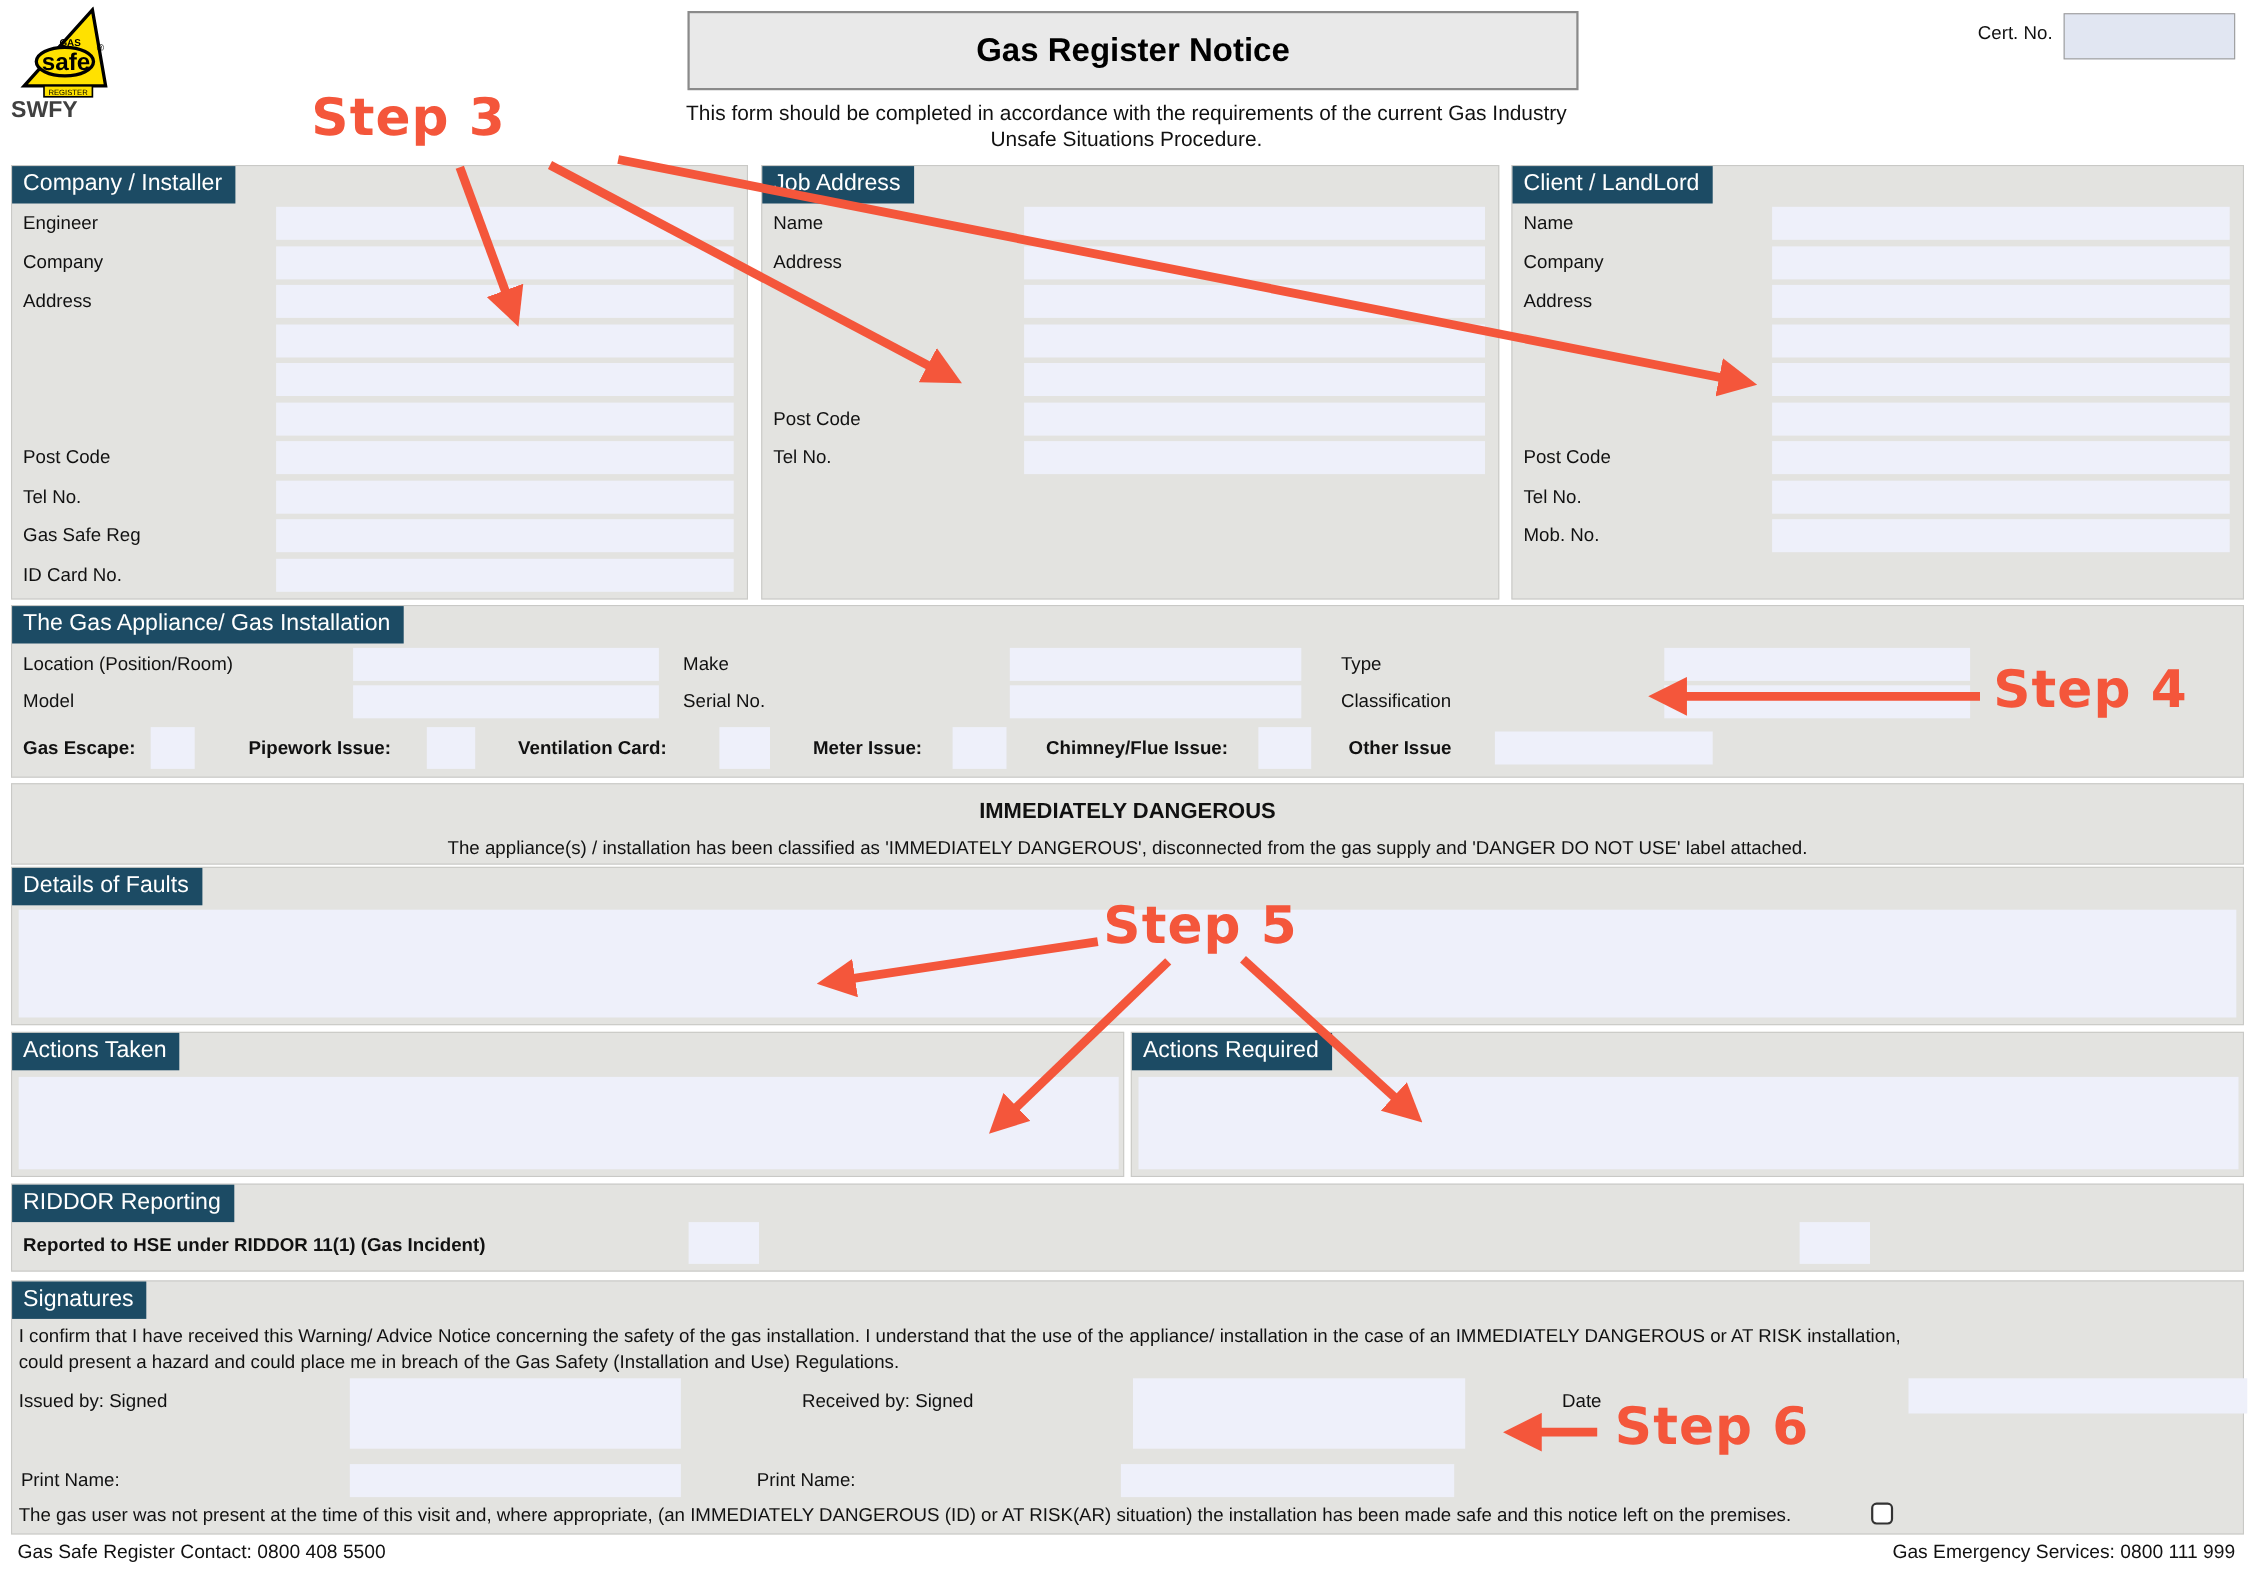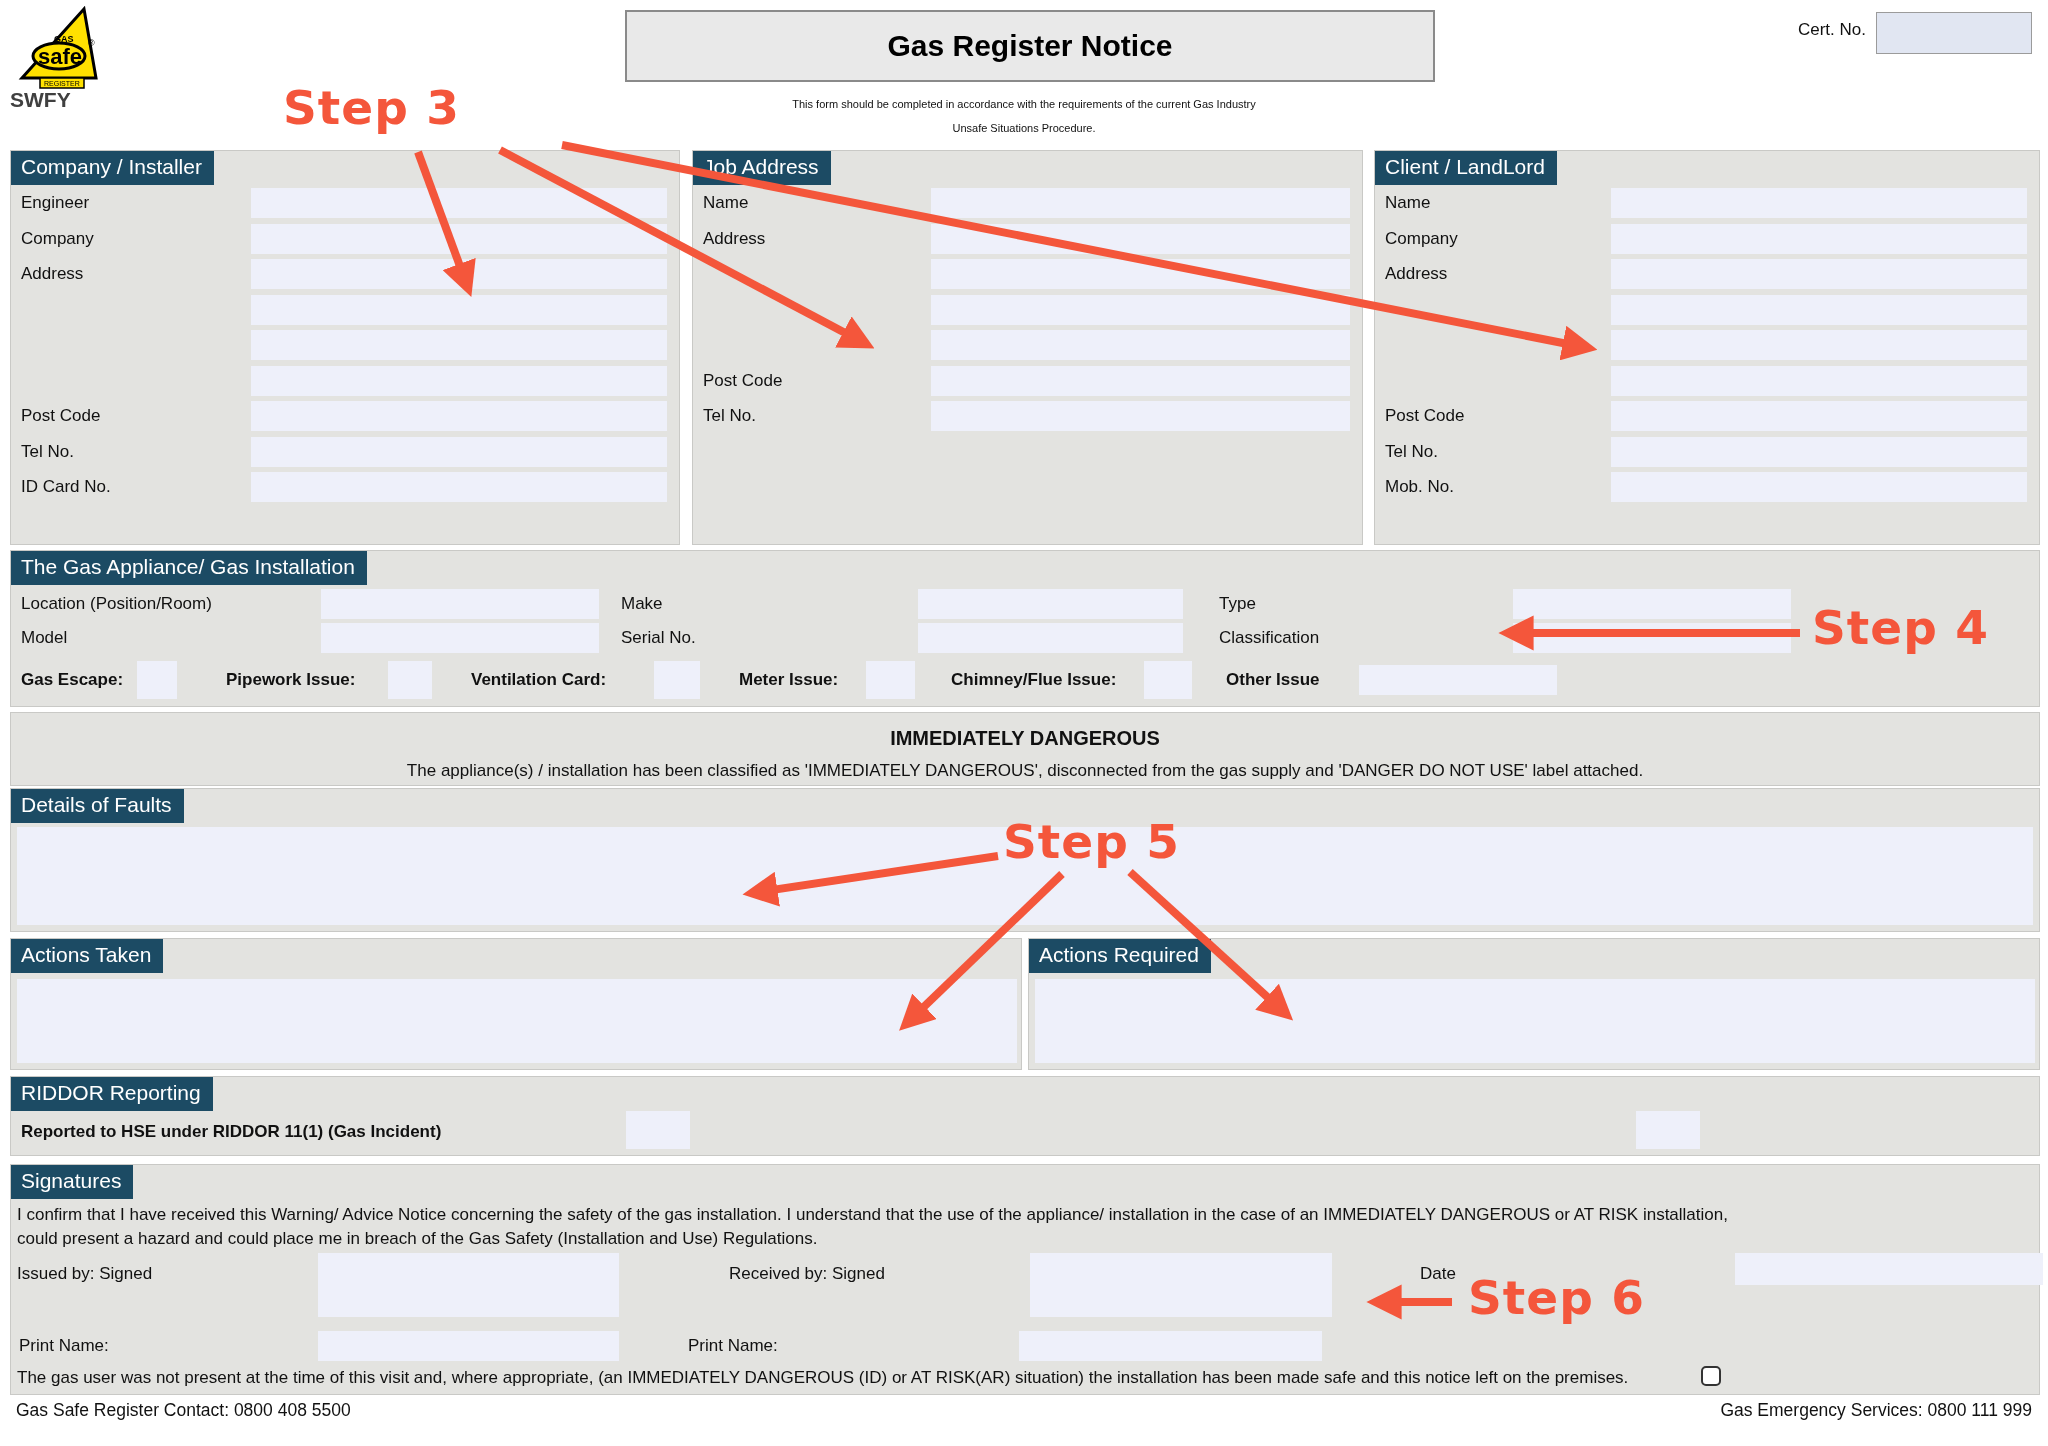--- a/index.html
+++ b/index.html
@@ -13,21 +13,21 @@
   .flabel{font-size:17px;line-height:30px;padding-left:10px;flex:0 0 auto;box-sizing:border-box;}
   .c1 .flabel{width:240px;} .c2 .flabel{width:238px;} .c3 .flabel{width:236px;}
   .finput{flex:1;background:var(--field);margin-right:12px;}
   .rows{padding-top:3px;}
   .af{position:absolute;background:var(--field);box-sizing:border-box;}
   .albl{position:absolute;font-size:17px;line-height:30px;white-space:nowrap;}
   .b{font-weight:bold;}
   .title-box{position:absolute;left:625px;top:10px;width:810px;height:72px;background:#e9e9e9;
              border:2px solid #8a8a8a;display:flex;align-items:center;justify-content:center;box-sizing:border-box;}
   .title-box h1{margin:0;font-size:30px;font-weight:bold;color:#000;}
-  .subtitle{position:absolute;left:424px;top:92px;width:1200px;text-align:center;font-size:11px;line-height:24px;}
+  .subtitle{position:absolute;left:424px;top:92px;width:1200px;text-align:center;font-size:19px;line-height:24px;}
   .certlbl{position:absolute;left:1760px;top:20px;width:106px;text-align:right;font-size:17px;}
   .certbox{position:absolute;left:1876px;top:12px;width:156px;height:42px;background:#e1e6f2;border:1px solid #9b9b9b;box-sizing:border-box;}
   .idband-title{position:absolute;left:0;top:14px;width:100%;text-align:center;font-size:20px;font-weight:bold;}
   .idband-desc{position:absolute;left:0;top:48px;width:100%;text-align:center;font-size:17px;}
   .para{position:absolute;font-size:17px;line-height:24px;white-space:nowrap;}
   .checkbox{position:absolute;left:1690px;top:201px;width:20px;height:20px;background:#fff;
             border:2px solid #333;border-radius:5px;box-sizing:border-box;}
   .footer-left{position:absolute;left:16px;top:1400px;font-size:17.5px;}
   .footer-right{position:absolute;right:16px;top:1400px;font-size:17.5px;}
   .step{position:absolute;color:var(--accent);font-size:47px;font-weight:bold;
@@ -92,20 +92,24 @@
       <div class="frow">
           <span class="flabel"></span>
           <span class="finput"></span>
         </div>
       <div class="frow">
           <span class="flabel">Post Code</span>
           <span class="finput"></span>
         </div>
       <div class="frow">
           <span class="flabel">Tel No.</span>
+          <span class="finput"></span>
+        </div>
+      <div class="frow">
+          <span class="flabel">Gas Safe Reg</span>
           <span class="finput"></span>
         </div>
       <div class="frow">
           <span class="flabel">ID Card No.</span>
           <span class="finput"></span>
         </div>
     </div>
   </div>
 
   <div class="sec c2" style="left:692px;top:150px;width:671px;height:395px;">

